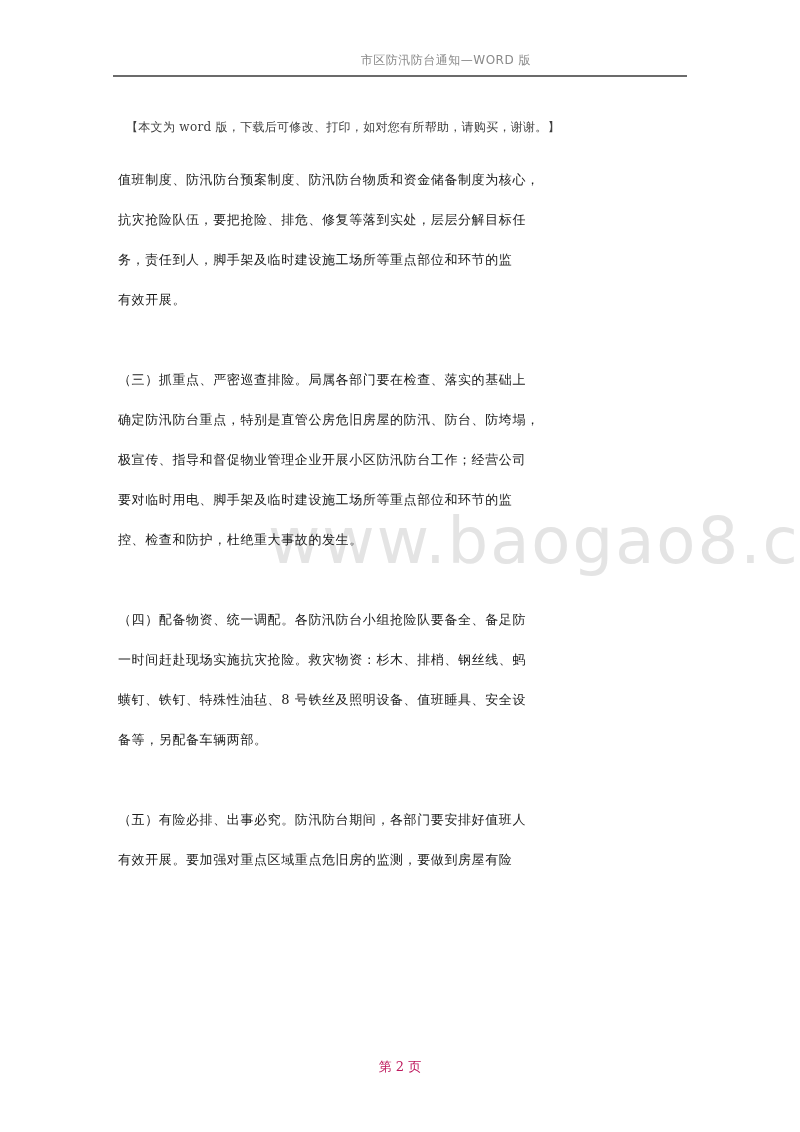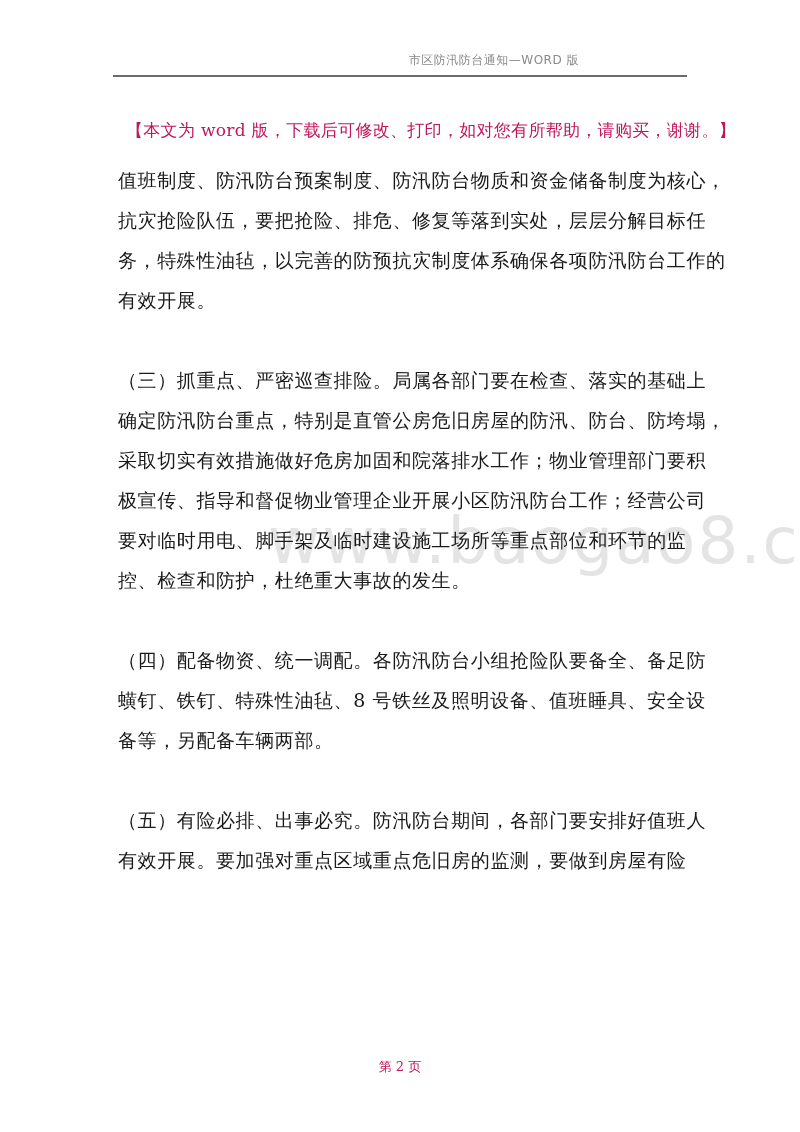--- a/index.html
+++ b/index.html
@@ -1,24 +1,24 @@
 <!DOCTYPE html>
 <html><head>
 <meta charset="utf-8">
 <style>
   html, body { margin: 0; padding: 0; background: #ffffff; }
   body { width: 800px; height: 1132px; position: relative; overflow: hidden;
          font-family: "DejaVu Serif", "Liberation Serif", serif; color: #1a1a1a; }
-  .page { position: absolute; left: 0; top: 0; width: 644px; height: 1132px; background: #fff; padding-left: 48px; }
+  .page { position: absolute; left: 0; top: 0; width: 644px; height: 1132px; background: #fff; }
   .header-text { position: absolute; right: 113px; top: 52px; font-size: 12px; color: #8a8a8a;
                  font-family: "DejaVu Sans", "Liberation Sans", sans-serif; letter-spacing: 0.5px; }
   .header-rule { position: absolute; left: 113px; width: 574px; top: 75px; height: 2px; background: #6b6b6b; }
-  .notice { position: absolute; left: 126px; top: 119px; font-size: 17px; color: #be185d; white-space: nowrap;
+  .notice { position: absolute; left: 126px; top: 119px; font-size: 12px; color: #404040; white-space: nowrap;
             font-family: "DejaVu Serif", "Liberation Serif", serif; letter-spacing: 0.3px; }
-  .body { position: absolute; left: 118px; top: 160px; width: 566px; font-size: 19px; line-height: 40px; }
+  .body { position: absolute; left: 118px; top: 160px; width: 566px; font-size: 13px; line-height: 40px; }
   .line { white-space: nowrap; height: 40px; letter-spacing: 0.6px; }
   .gap { height: 40px; }
   .watermark { position: absolute; left: 268px; top: 504px; font-size: 64px; color: #e4e4e4;
                font-family: "DejaVu Sans", "Liberation Sans", sans-serif; letter-spacing: 2px; z-index: 0; }
   .body { z-index: 1; }
   .footer { position: absolute; left: 0; width: 800px; top: 1058px; text-align: center; font-size: 13px; color: #be185d; }
 </style>
 </head>
 <body>
 
@@ -27,35 +27,35 @@
   <div class="header-rule"></div>
 
   <div class="notice">【本文为 word 版，下载后可修改、打印，如对您有所帮助，请购买，谢谢。】</div>
 
   <div class="watermark">www.baogao8.com</div>
 
   <div class="body">
     <div>
       <div class="line">值班制度、防汛防台预案制度、防汛防台物质和资金储备制度为核心，</div>
       <div class="line">抗灾抢险队伍，要把抢险、排危、修复等落到实处，层层分解目标任</div>
-      <div class="line">务，特殊性油毡，以完善的防预抗灾制度体系确保各项防汛防台工作的</div>
+      <div class="line">务，责任到人，脚手架及临时建设施工场所等重点部位和环节的监</div>
       <div class="line">有效开展。</div>
     </div>
     <div class="gap"></div>
     <div>
       <div class="line">（三）抓重点、严密巡查排险。局属各部门要在检查、落实的基础上</div>
       <div class="line">确定防汛防台重点，特别是直管公房危旧房屋的防汛、防台、防垮塌，</div>
-      <div class="line">采取切实有效措施做好危房加固和院落排水工作；物业管理部门要积</div>
       <div class="line">极宣传、指导和督促物业管理企业开展小区防汛防台工作；经营公司</div>
       <div class="line">要对临时用电、脚手架及临时建设施工场所等重点部位和环节的监</div>
       <div class="line">控、检查和防护，杜绝重大事故的发生。</div>
     </div>
     <div class="gap"></div>
     <div>
       <div class="line">（四）配备物资、统一调配。各防汛防台小组抢险队要备全、备足防</div>
+      <div class="line">一时间赶赴现场实施抗灾抢险。救灾物资：杉木、排梢、钢丝线、蚂</div>
       <div class="line">蟥钉、铁钉、特殊性油毡、8 号铁丝及照明设备、值班睡具、安全设</div>
       <div class="line">备等，另配备车辆两部。</div>
     </div>
     <div class="gap"></div>
     <div>
       <div class="line">（五）有险必排、出事必究。防汛防台期间，各部门要安排好值班人</div>
       <div class="line">有效开展。要加强对重点区域重点危旧房的监测，要做到房屋有险</div>
     </div>
   </div>
 

